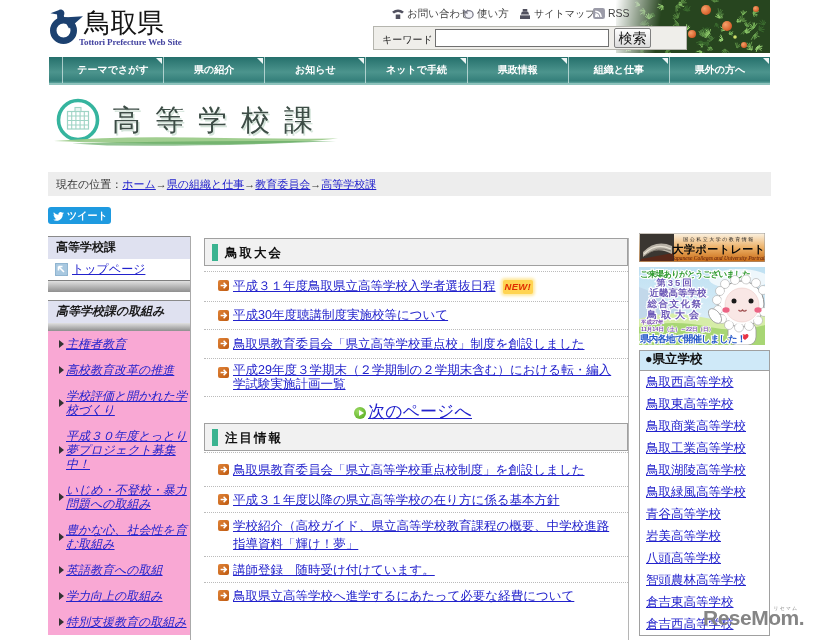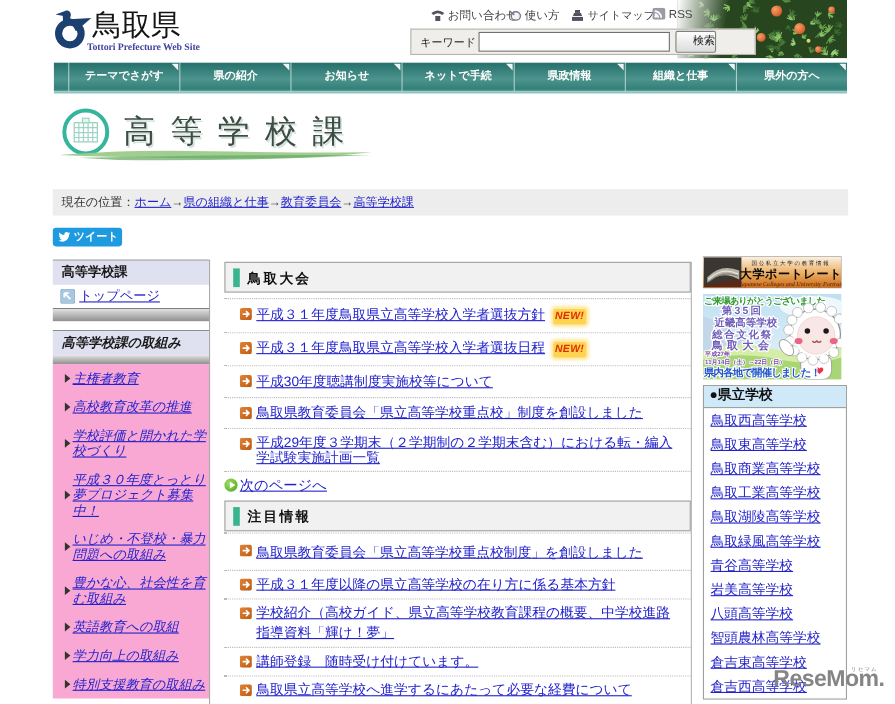--- a/index.html
+++ b/index.html
@@ -12,21 +12,21 @@
 
 #logo { position:absolute; left:49px; top:8px; }
 #logotxt { position:absolute; left:84px; top:5px; font-size:27px; color:#141414; letter-spacing:-0.5px; }
 #logosub { position:absolute; left:79px; top:37px; font-family:"Liberation Serif", serif; font-weight:bold; font-size:9px; letter-spacing:-0.1px; color:#4444a0; }
 .uit { position:absolute; top:7px; font-size:10.5px; color:#444; white-space:nowrap; z-index:2; }
 .uit .ic { display:inline-block; vertical-align:-2px; margin-right:3px; }
 #photo { position:absolute; left:616px; top:0; width:154px; height:53px; z-index:0; }
 #searchbar { position:absolute; z-index:2; left:373px; top:26px; width:314px; height:24px; background:#efeeea; border:1px solid #b5b5ae; }
 #searchbar .lbl { position:absolute; left:8px; top:6px; font-size:10px; color:#222; line-height:13px; }
 #searchbar input { position:absolute; left:61px; top:2px; width:174px; height:18px; border:1px solid #707070; background:#fff; }
-#searchbar .btn { position:absolute; left:240px; top:1px; width:37px; height:20px; background:linear-gradient(#fefefe,#dcdcdc); border:1px solid #808080; border-radius:2px; font-size:10px; text-align:right; line-height:18px; color:#111; }
+#searchbar .btn { position:absolute; left:240px; top:1px; width:37px; height:20px; background:linear-gradient(#fefefe,#dcdcdc); border:1px solid #808080; border-radius:2px; font-size:14px; text-align:center; line-height:18px; color:#111; }
 
 
 #nav { position:absolute; left:49px; top:57px; width:721px; height:28px; display:flex; background:linear-gradient(#25706c,#4c948d 58%,#347f7a 92%,#5ea59e); border-bottom:2px solid #8fc3bd; }
 #nav .cell { position:relative; flex:1 1 0; border-left:1px solid rgba(220,240,238,0.55); color:#fff; font-size:10px; font-weight:bold; text-align:center; line-height:25px; }
 #nav .sp { width:13px; } #nav .cell { border-left:1px solid rgba(230,245,243,0.65); }
 #nav .cell:after { content:""; position:absolute; top:1px; right:1px; border-style:solid; border-width:0 6px 6px 0; border-color:transparent #eef5f4 transparent transparent; }
 
 
 #ticon { position:absolute; left:56px; top:98px; }
 #ttl { position:absolute; left:112px; top:103px; font-size:29px; line-height:34px; color:#3d4d46; letter-spacing:14px; text-shadow:1.5px 1.5px 0 #d4e4da; }
@@ -61,21 +61,21 @@
 ul.mlist { list-style:none; margin-top:5px; }
 ul.mlist li { border-top:1px dotted #bbb; padding:6.5px 0 7px 29px; position:relative; font-size:12.5px; line-height:14px; }
 ul.mlist li.two { padding:4.5px 0 5px 29px; line-height:14px; border-bottom:1px dotted #bbb; }
 ul.mlist2 { list-style:none; margin-top:1px; }
 ul.mlist2 li { border-top:1px dotted #bbb; padding:3.5px 0 3.5px 29px; position:relative; font-size:12.5px; line-height:18px; }
 ul.mlist2 li.fst { padding:8px 0 7px 29px; }
 .oar { position:absolute; left:14px; top:8px; }
 ul.mlist2 .oar { top:7px; }
 ul.mlist2 li.fst .oar { top:10.5px; }
 .new { display:inline-block; margin-left:7px; background:#ffd452; color:#e02e00; font-size:9.5px; font-weight:bold; font-style:italic; padding:0 2px; border-radius:2px; box-shadow:0 0 3px 2px #ffe9a0; letter-spacing:0.3px; }
-#nextpg { text-align:left; padding:3px 6px 0 0; font-size:13px; height:24px; }
+#nextpg { text-align:center; padding:3px 6px 0 0; font-size:17px; height:24px;text-decoration:underline; }
 #nextpg .pl { display:inline-block; width:12px; height:12px; border-radius:50%; background:radial-gradient(circle at 35% 35%, #9fdc66, #4aa414); vertical-align:-2px; margin-right:2px; position:relative; }
 #nextpg .pl:after { content:""; position:absolute; left:4.5px; top:3px; border-style:solid; border-width:3.5px 0 3.5px 5px; border-color:transparent transparent transparent #fff; }
 #mh2 { margin-top:2px; }
 
 
 #rcol { position:absolute; left:639px; top:233px; width:131px; }
 #banner1 { display:block; width:126px; height:29px; }
 #banner2 { display:block; width:126px; height:78px; margin-top:5px; }
 #schoolbox { margin-top:5px; width:131px; border:1px solid #a0a0a0; background:#fff; }
 #schoolbox .hd { background:#cfe9f8; border-bottom:1px solid #a0a0a0; font-size:12.5px; line-height:15px; font-weight:bold; color:#111; padding:1px 0 3px 5px; }
@@ -292,24 +292,20 @@
 
   <div id="main">
     <div class="mhd">
         <span class="bar"></span>
         <span class="t">鳥取大会</span>
       </div>
     <ul class="mlist">
       <li><svg class="oar" width="11" height="11" viewBox="0 0 11 11">
             <rect width="11" height="11" rx="2" fill="url(#oarg)"></rect>
             <path d="M2.6 5.5 H8 M5.6 2.8 L8.3 5.5 L5.6 8.2" stroke="#fff" stroke-width="1.5" fill="none"></path>
-          </svg><a href="#">平成３１年度鳥取県立高等学校入学者選抜方針</a><span class="new">NEW!</span></li>
-      <li><svg class="oar" width="11" height="11" viewBox="0 0 11 11">
-            <rect width="11" height="11" rx="2" fill="url(#oarg)"></rect>
-            <path d="M2.6 5.5 H8 M5.6 2.8 L8.3 5.5 L5.6 8.2" stroke="#fff" stroke-width="1.5" fill="none"></path>
           </svg><a href="#">平成３１年度鳥取県立高等学校入学者選抜日程</a><span class="new">NEW!</span></li>
       <li><svg class="oar" width="11" height="11" viewBox="0 0 11 11">
             <rect width="11" height="11" rx="2" fill="url(#oarg)"></rect>
             <path d="M2.6 5.5 H8 M5.6 2.8 L8.3 5.5 L5.6 8.2" stroke="#fff" stroke-width="1.5" fill="none"></path>
           </svg><a href="#">平成30年度聴講制度実施校等について</a></li>
       <li><svg class="oar" width="11" height="11" viewBox="0 0 11 11">
             <rect width="11" height="11" rx="2" fill="url(#oarg)"></rect>
             <path d="M2.6 5.5 H8 M5.6 2.8 L8.3 5.5 L5.6 8.2" stroke="#fff" stroke-width="1.5" fill="none"></path>
           </svg><a href="#">鳥取県教育委員会「県立高等学校重点校」制度を創設しました</a></li>
       <li class="two"><svg class="oar" width="11" height="11" viewBox="0 0 11 11">

